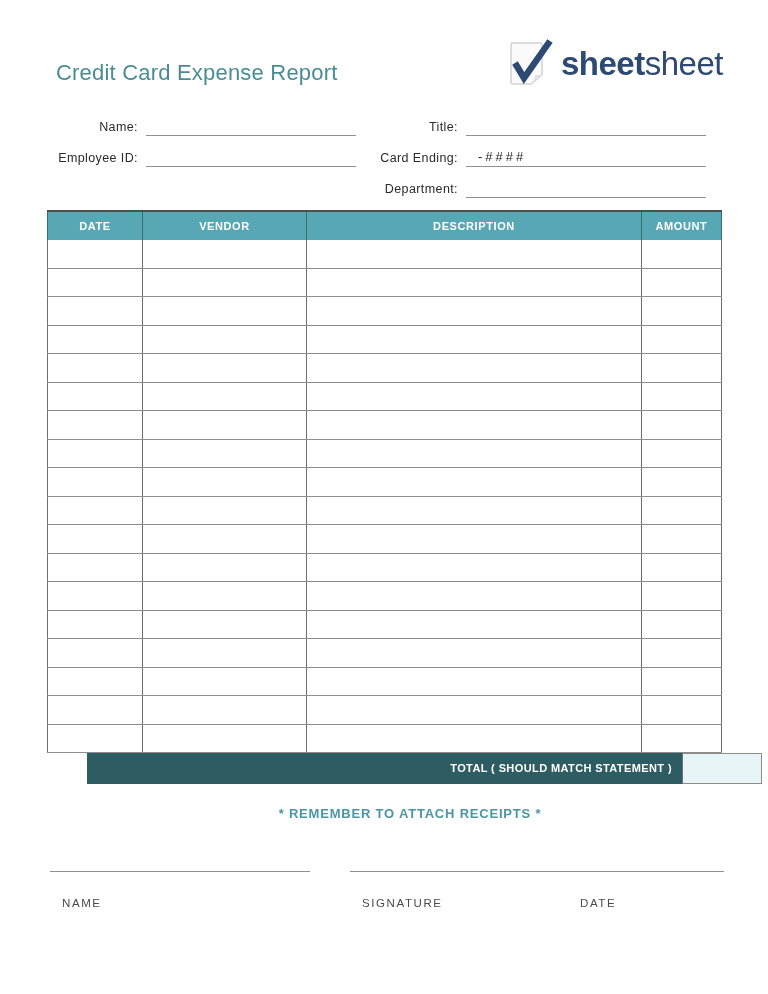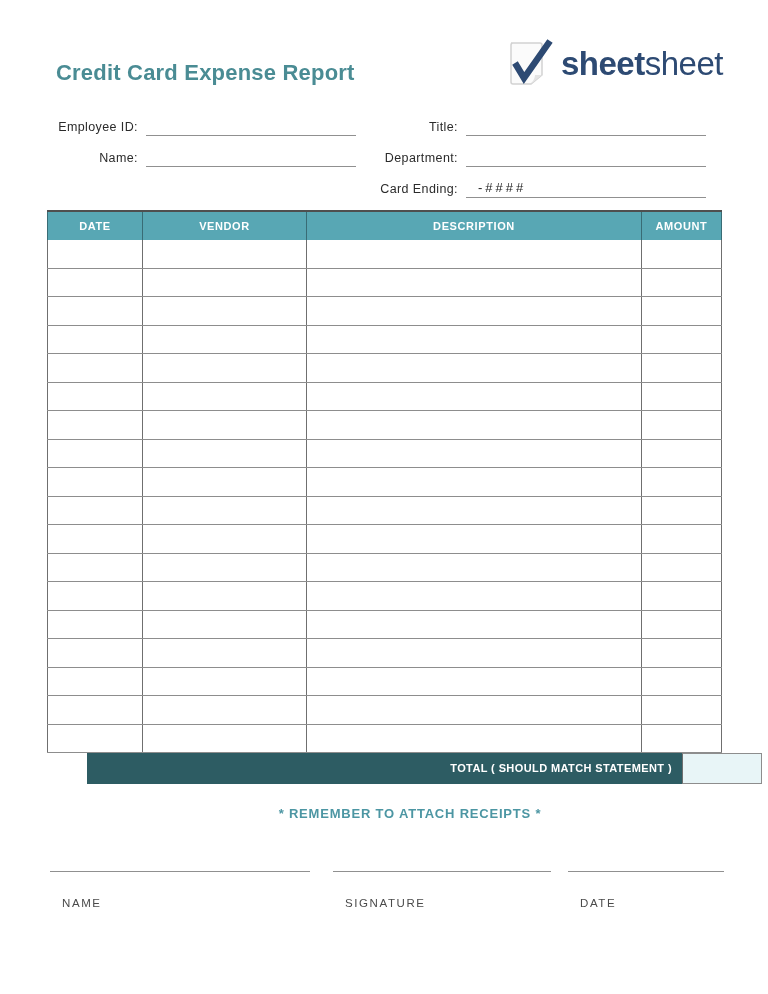--- a/index.html
+++ b/index.html
@@ -8,21 +8,21 @@
     width: 768px;
     height: 994px;
     background: #ffffff;
     font-family: "Liberation Sans", sans-serif;
     overflow: hidden;
   }
 
   
   .page-title {
     position: absolute; left: 56px; top: 60px;
-    font-size: 22px; font-weight: bold;
+    font-size: 22px; font-weight: normal;
     color: var(--title-teal); letter-spacing: 0.2px;
   }
   .logo {
     position: absolute; left: 502px; top: 36px;
     display: flex; align-items: center; gap: 7px;
   }
   .logo-text {
     font-size: 33px; color: var(--brand-navy); letter-spacing: -0.5px;
     line-height: 1;
   }
@@ -100,71 +100,71 @@
     letter-spacing: 0.8px; color: var(--reminder-teal); padding-left: 26px;
   }
   .signatures { position: absolute; left: 0; top: 871px; width: 768px; height: 60px; }
   .sig { position: absolute; top: 0; }
   .sig-line { border-top: 1px solid var(--line-gray); width: 100%; }
   .sig-label {
     display: block; padding: 7px 0 0 12px;
     font-size: 11.5px; letter-spacing: 1.6px; color: #4a4a4a; margin-top: 18px;
   }
   .sig.sig-0 { left: 50px;  width: 260px; }
-  .sig.sig-1 { left: 333px; width: 218px; }
+  .sig.sig-1 { left: 350px; width: 218px; }
   .sig.sig-2 { left: 568px; width: 156px; }
 </style>
 </head>
 <body>
 
 <div class="page">
 
   <div class="page-title">Credit Card Expense Report</div>
 
   <div class="logo">
     <svg width="52" height="54" viewBox="0 0 52 54">
       <path d="M9 7 h29 a2 2 0 0 1 2 2 v30 l-11 9 h-18 a2 2 0 0 1 -2 -2 v-37 a2 2 0 0 1 2 -2 z" fill="#fbfbfb" stroke="#d2d2d2" stroke-width="1.5"></path>
       <path d="M40 39 l-11 9 c3 -4 4 -7 4 -9 z" fill="#e3e3e3"></path>
       <path d="M13 27 L22 42 L48 5" fill="none" stroke="#2d4a73" stroke-width="6.5" stroke-linejoin="miter"></path>
     </svg>
     <div class="logo-text"><span class="b">sheet</span><span>sheet</span></div>
   </div>
 
   <div class="form-col left">
     <div class="field">
+      <div class="field-label">Name:</div>
+      <div class="field-line">
+          <span class="field-value"></span>
+        </div>
+    </div>
+    <div class="field">
       <div class="field-label">Employee ID:</div>
       <div class="field-line">
           <span class="field-value"></span>
         </div>
     </div>
-    <div class="field">
-      <div class="field-label">Name:</div>
+  </div>
+
+  <div class="form-col right">
+    <div class="field">
+      <div class="field-label">Title:</div>
       <div class="field-line">
           <span class="field-value"></span>
         </div>
     </div>
-  </div>
-
-  <div class="form-col right">
-    <div class="field">
-      <div class="field-label">Title:</div>
+    <div class="field">
+      <div class="field-label">Card Ending:</div>
+      <div class="field-line">
+          <span class="field-value">-####</span>
+        </div>
+    </div>
+    <div class="field">
+      <div class="field-label">Department:</div>
       <div class="field-line">
           <span class="field-value"></span>
-        </div>
-    </div>
-    <div class="field">
-      <div class="field-label">Department:</div>
-      <div class="field-line">
-          <span class="field-value"></span>
-        </div>
-    </div>
-    <div class="field">
-      <div class="field-label">Card Ending:</div>
-      <div class="field-line">
-          <span class="field-value">-####</span>
         </div>
     </div>
   </div>
 
   <div class="expense-table">
     <div class="thead">
       <div class="th">DATE</div>
       <div class="th">VENDOR</div>
       <div class="th">DESCRIPTION</div>
       <div class="th">AMOUNT</div>

